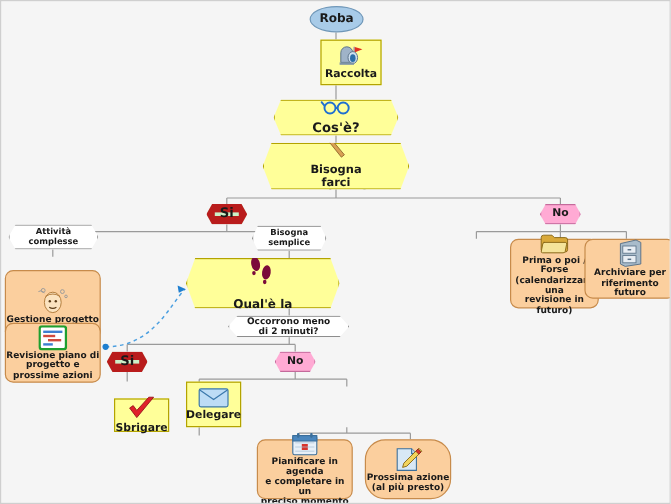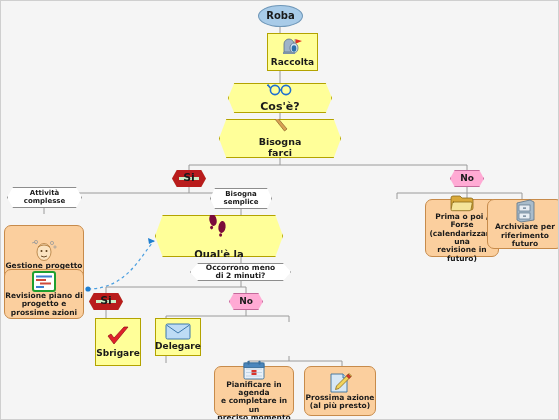--- a/index.html
+++ b/index.html
@@ -246,21 +246,21 @@
   </div>
 
   <div class="node n-yes" style="left:88px;top:292px;width:34px;height:17px;">
     <span class="lbl">Si</span>
   </div>
 
   <div class="node n-no" style="left:228px;top:292px;width:34px;height:17px;">
     <span class="lbl">No</span>
   </div>
 
-  <div class="node n-yellow" style="left:82px;top:317px;width:46px;height:48px;">
+  <div class="node n-yellow" style="left:82px;top:331px;width:46px;height:28px;">
     <span class="icon">
       <svg width="26" height="22" viewBox="0 0 26 22">
         <path d="M3 10 L9 18 L23 1 L19 1 L9 12 L6 8 Z" fill="#e0202a" stroke="#8e0d16" stroke-width="0.7"></path>
       </svg>
     </span>
     <span class="lbl">Sbrigare</span>
   </div>
 
   <div class="node n-yellow" style="left:142px;top:317px;width:46px;height:38px;">
     <span class="icon">
@@ -311,21 +311,21 @@
         <rect x="16.5" y="0.8" width="2" height="4" rx="0.8" fill="#3b6f9b"></rect>
         <rect x="9.5" y="10" width="5" height="5" fill="#d8342c"></rect>
         <path d="M4 9 h16 M4 12.5 h16 M4 16 h16" stroke="#a8c2d8" stroke-width="0.6"></path>
       </svg>
     </span>
     <span class="lbl">Pianificare in agenda</span>
     <span class="lbl">e completare in un</span>
     <span class="lbl">preciso momento</span>
   </div>
 
-  <div class="node n-orange" style="left:303px;top:365px;width:72px;height:50px;">
+  <div class="node n-orange" style="left:303px;top:365px;width:72px;height:50px;border-radius:17px;">
     <span class="icon">
       <svg width="26" height="22" viewBox="0 0 26 22">
         <path d="M4 2 h12 l4 4 v14 h-16 z" fill="#d8e8f5" stroke="#3b6f9b" stroke-width="0.9"></path>
         <path d="M16 2 v4 h4" fill="#b8d2e8" stroke="#3b6f9b" stroke-width="0.9"></path>
         <path d="M22 1.5 L24.5 4 L12 16.5 L8.5 17.5 L9.5 14 Z" fill="#f2d45c" stroke="#8a6a1a" stroke-width="0.8"></path>
         <path d="M21.3 2.2 L23.8 4.7 L22 6.5 L19.5 4 Z" fill="#d8342c" stroke="#8a1a16" stroke-width="0.6"></path>
       </svg>
     </span>
     <span class="lbl">Prossima azione</span>
     <span class="lbl">(al più presto)</span>

